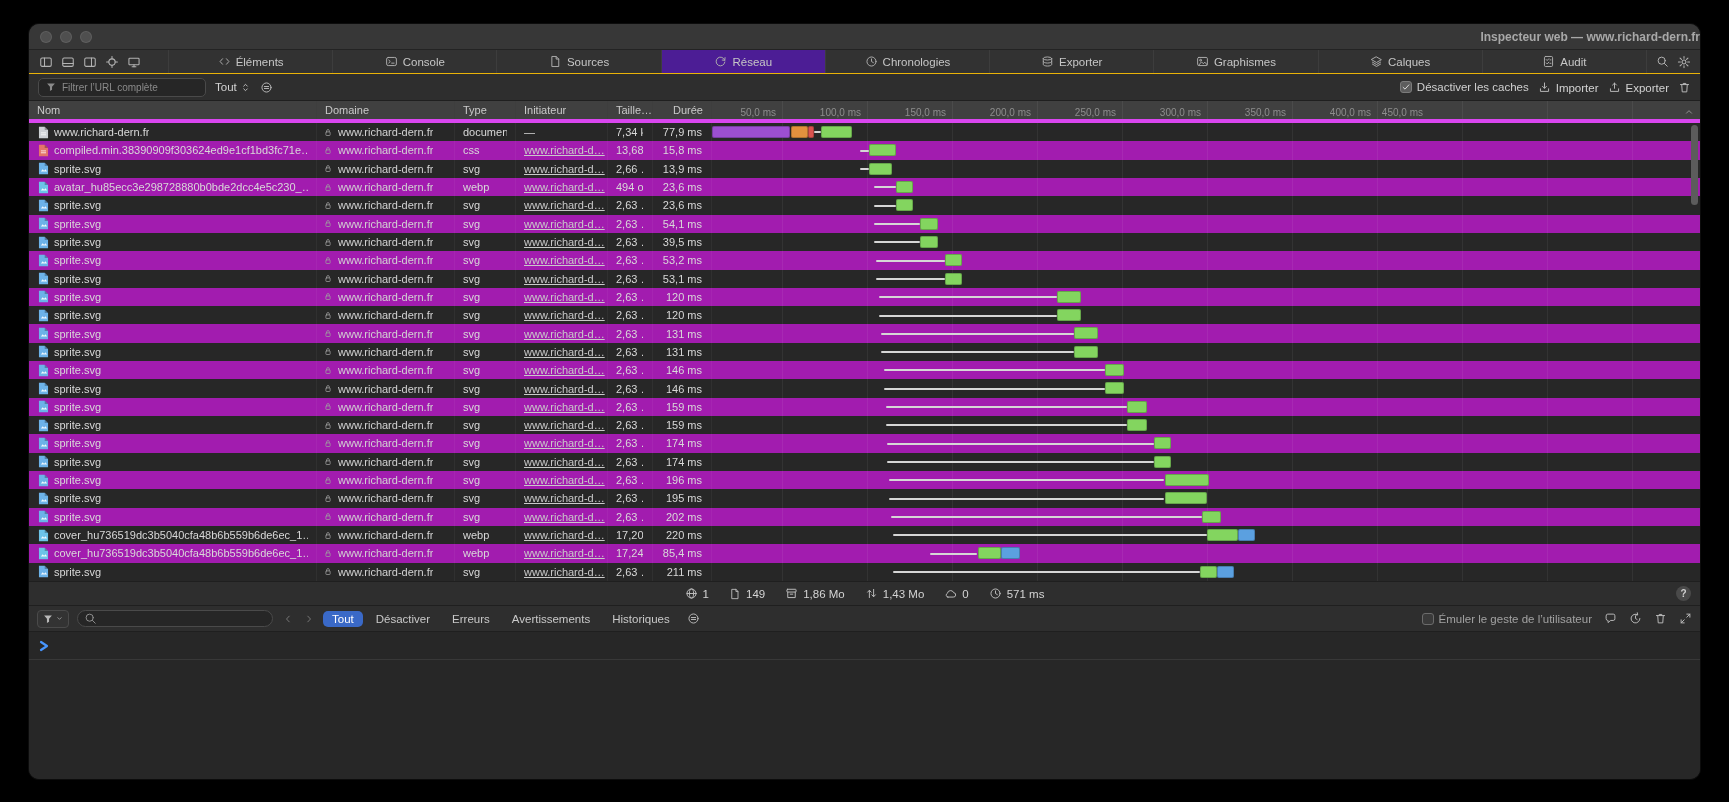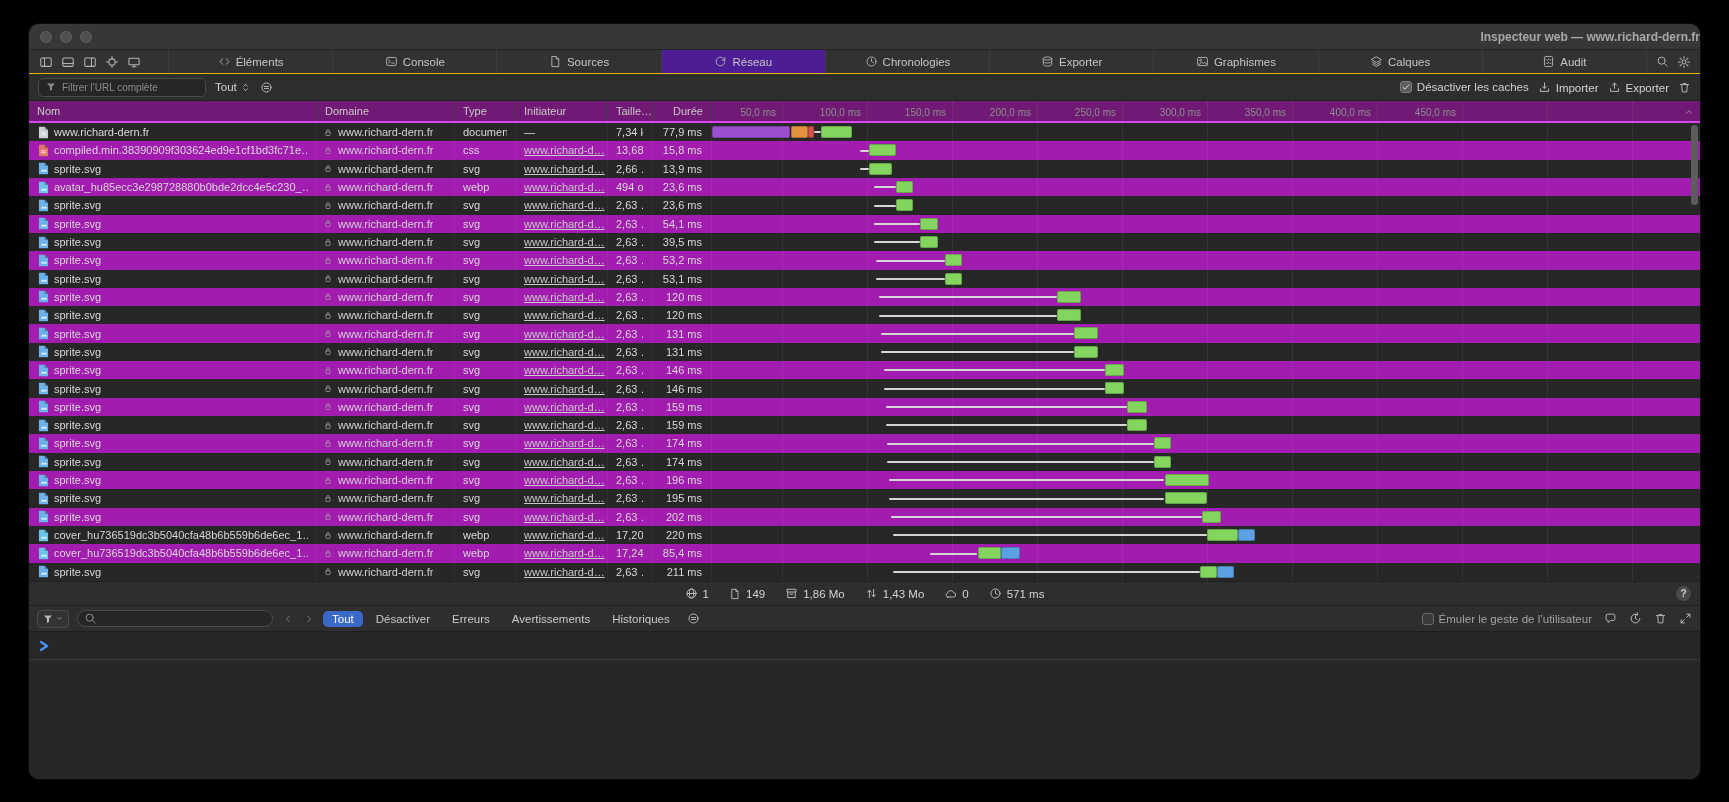--- a/index.html
+++ b/index.html
@@ -29,21 +29,21 @@
   .filter-field .ph{font-size:10px;white-space:nowrap;overflow:hidden}
   .popup-btn{display:flex;align-items:center;gap:3px;color:#d3d3d3}
   .spacer{flex:1}
   .cb-group{display:flex;align-items:center;gap:5px;cursor:default}
   .cb{width:12px;height:12px;border-radius:3px;border:1px solid #6b6b6b;background:#3a3a3a;display:inline-flex;align-items:center;justify-content:center;color:#fff;flex:none}
   .cb.checked{background:#5d5d5d;border-color:#7b7b7b}
   .tool-btn{display:flex;align-items:flex-end;gap:5px;color:#d3d3d3}
   .tool-icon{color:#b9b9b9}
   
   .net-table{flex:none;position:relative;background:#272727}
-  .thead{display:grid;grid-template-columns:288px 138px 61px 92px 45px 59px 1fr;height:22px;background:#701a75;border-bottom:2px solid #d946ef;font-size:11px;color:#c9c9c9}
+  .thead{display:grid;grid-template-columns:288px 138px 61px 92px 45px 59px 1fr;height:22px;background:#404040;border-bottom:4px solid #d946ef;font-size:11px;color:#c9c9c9}
   .hc{display:flex;align-items:center;padding:0 8px;border-right:1px solid #3e3e3e;overflow:hidden;white-space:nowrap}
   .hc.right{justify-content:flex-end}
   .hc.wf{position:relative;border-right:none;padding:0}
   .tick{position:absolute;top:0;height:22px;width:66px;display:flex;align-items:center;justify-content:flex-end;font-size:10px;color:#8d8d8d}
   .gridline{position:absolute;top:0;bottom:0;width:1px;background:rgba(255,255,255,.06)}
   .collapse{position:absolute;right:5px;top:5px;color:#9a9a9a}
   .tbody{position:relative;height:458px;overflow:hidden;background:#272727}
   .row{display:grid;grid-template-columns:288px 138px 61px 92px 45px 59px 1fr;height:18.32px;font-size:11px;color:#d8d8d8;background:#272727}
   .row.alt{background:#a21caf}
   .c{display:flex;align-items:center;padding:0 8px;border-right:1px solid rgba(255,255,255,.045);overflow:hidden;white-space:nowrap}
@@ -325,21 +325,21 @@
           <div class="tick" style="left:253px">200,0 ms</div>
           <div class="gridline" style="left:410px"></div>
           <div class="tick" style="left:338px">250,0 ms</div>
           <div class="gridline" style="left:495px"></div>
           <div class="tick" style="left:423px">300,0 ms</div>
           <div class="gridline" style="left:580px"></div>
           <div class="tick" style="left:508px">350,0 ms</div>
           <div class="gridline" style="left:665px"></div>
           <div class="tick" style="left:593px">400,0 ms</div>
           <div class="gridline" style="left:750px"></div>
-          <div class="tick" style="left:678px">450,0 ms</div>
+          <div class="tick" style="left:645px">450,0 ms</div>
           <div class="gridline" style="left:835px"></div>
           <div class="gridline" style="left:920px"></div>
         </div>
     </div>
     <div class="tbody">
       <div id="rows-container">
           <div class="row">
             <div class="c name">
               <span class="icon">
                 <svg width="11" height="13" viewBox="0 0 11.5 13">

